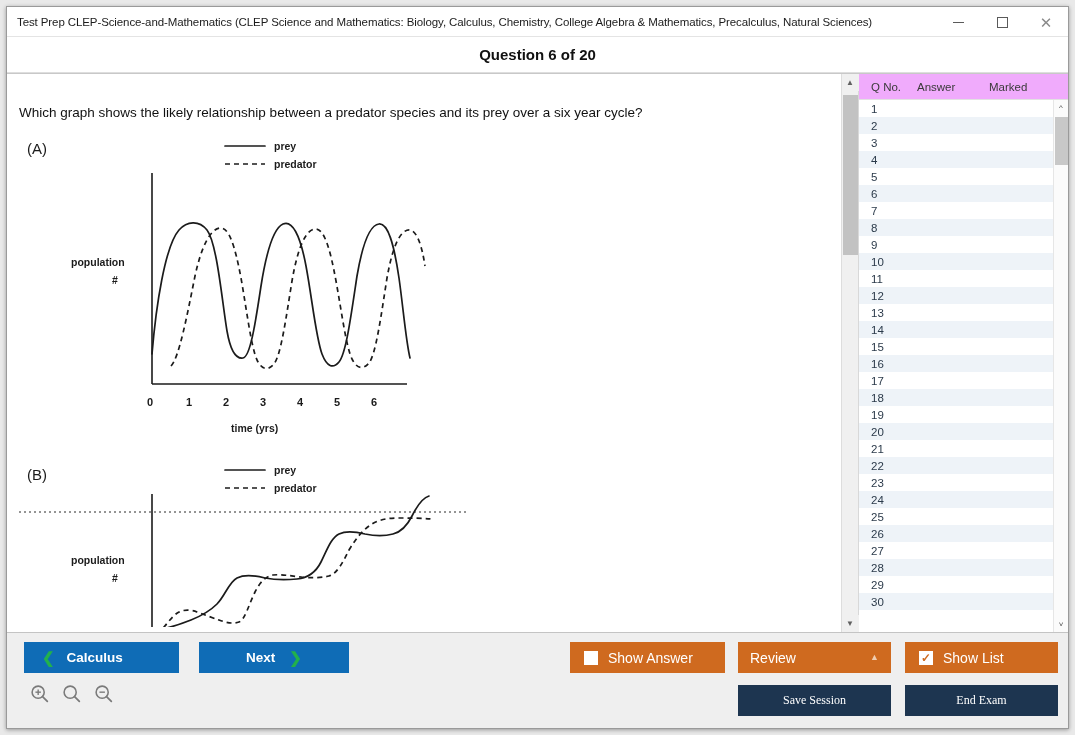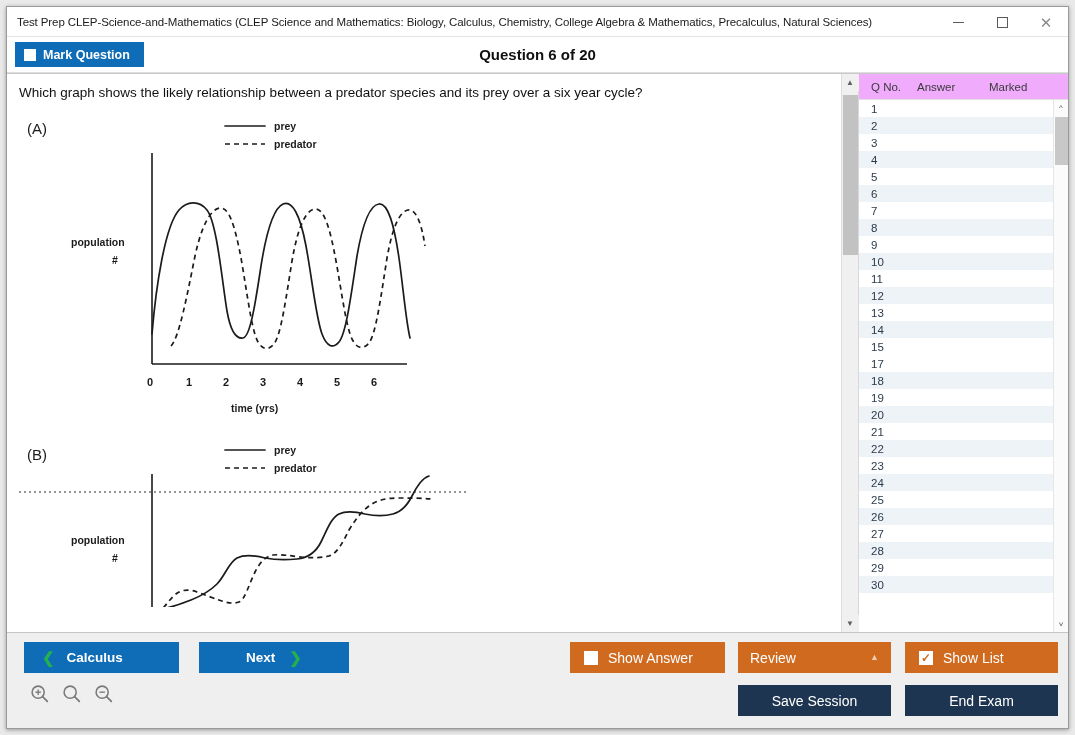--- a/index.html
+++ b/index.html
@@ -83,20 +83,21 @@
     flex: 1;
     position: relative;
     background: #ffffff;
     overflow: hidden;
     border-right: 0;
   }
   .question-text {
     font-size: 13.5px; color: #111;
     padding: 11px 10px 4px 12px;
     line-height: 1.25;
+    margin-top: 20px;
   }
 
   
   .graph-block { position: relative; padding-left: 12px; }
   svg { display: block; }
   .axis { stroke: #1b1b1b; stroke-width: 1.6; fill: none; }
   .curve-solid { stroke: #1b1b1b; stroke-width: 1.7; fill: none; stroke-linecap: round; }
   .curve-dash { stroke: #1b1b1b; stroke-width: 1.7; fill: none; stroke-dasharray: 5 4; stroke-linecap: butt; }
   .asymptote { stroke: #2a2a2a; stroke-width: 1; fill: none; stroke-dasharray: 2 3; }
   .glabel { font-size: 10.5px; font-weight: bold; fill: #1b1b1b; font-family: "Liberation Sans", sans-serif; }
@@ -177,21 +178,21 @@
   .btn {
     position: absolute;
     border: none; cursor: pointer;
     font-size: 13.5px; font-weight: bold;
     color: #ffffff;
     display: flex; align-items: center;
     font-family: "Liberation Sans", sans-serif;
   }
   .btn-blue { background: #0f6cb6; }
   .btn-orange { background: #cf6a1f; font-weight: normal; font-size: 14px; }
-  .btn-navy { background: #1d3550; font-weight: normal; font-size: 14px; justify-content: center; }
+  .btn-navy { background: #1d3550; font-weight: normal; font-size: 12px; justify-content: center; font-family: Liberation Serif, serif; }
   .chev { color: #22b14c; font-size: 15px; font-weight: bold; line-height: 1; }
   .chk-sq {
     width: 14px; height: 14px; background: #ffffff;
     display: flex; align-items: center; justify-content: center;
     flex: 0 0 auto;
   }
   .chk-sq .tick { color: #cf6a1f; font-size: 12px; line-height: 1; font-weight: bold; }
   .caret-up { margin-left: auto; color: #f0cdb0; font-size: 9px; line-height: 1; }
 
   .zoom-row { position: absolute; left: 22px; top: 50px; display: flex; gap: 10px; }
@@ -211,24 +212,20 @@
       <div class="win-btn">
         <span class="glyph-max"></span>
       </div>
       <div class="win-btn close">
         <span class="glyph-close">✕</span>
       </div>
     </div>
   </div>
 
   <div class="headerbar">
-    <button class="mark-btn">
-      <span class="chk-white"></span>
-      <span>Mark Question</span>
-    </button>
     <div class="q-title">Question 6 of 20</div>
   </div>
 
   <div class="body-area">
 
     <div class="content-pane">
       <div class="question-text">Which graph shows the likely relationship between a predator species and its prey over a six year cycle?</div>
 
       <div class="graph-block">
         <svg width="440" height="330" viewBox="0 0 440 330">
@@ -418,20 +415,25 @@
               <div class="c2"></div>
               <div class="c3"></div>
             </div>
             <div class="row even">
               <div class="c1">14</div>
               <div class="c2"></div>
               <div class="c3"></div>
             </div>
             <div class="row odd">
               <div class="c1">15</div>
+              <div class="c2"></div>
+              <div class="c3"></div>
+            </div>
+            <div class="row even">
+              <div class="c1">16</div>
               <div class="c2"></div>
               <div class="c3"></div>
             </div>
             <div class="row odd">
               <div class="c1">17</div>
               <div class="c2"></div>
               <div class="c3"></div>
             </div>
             <div class="row even">
               <div class="c1">18</div>

